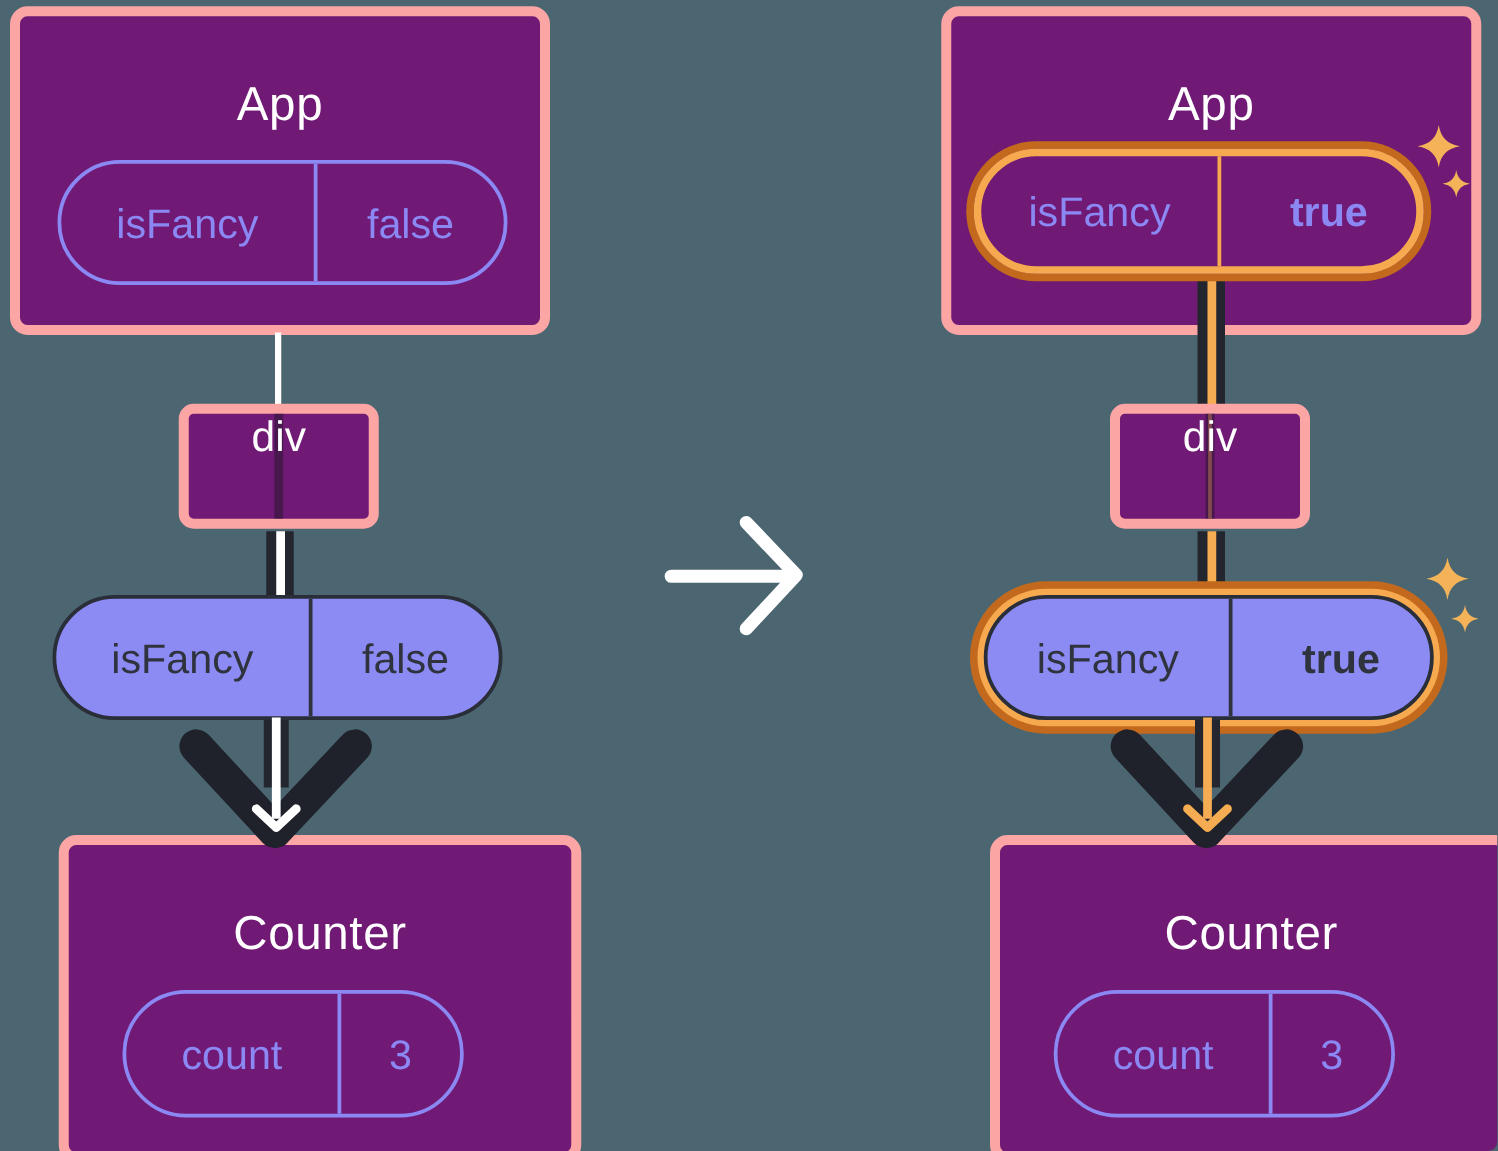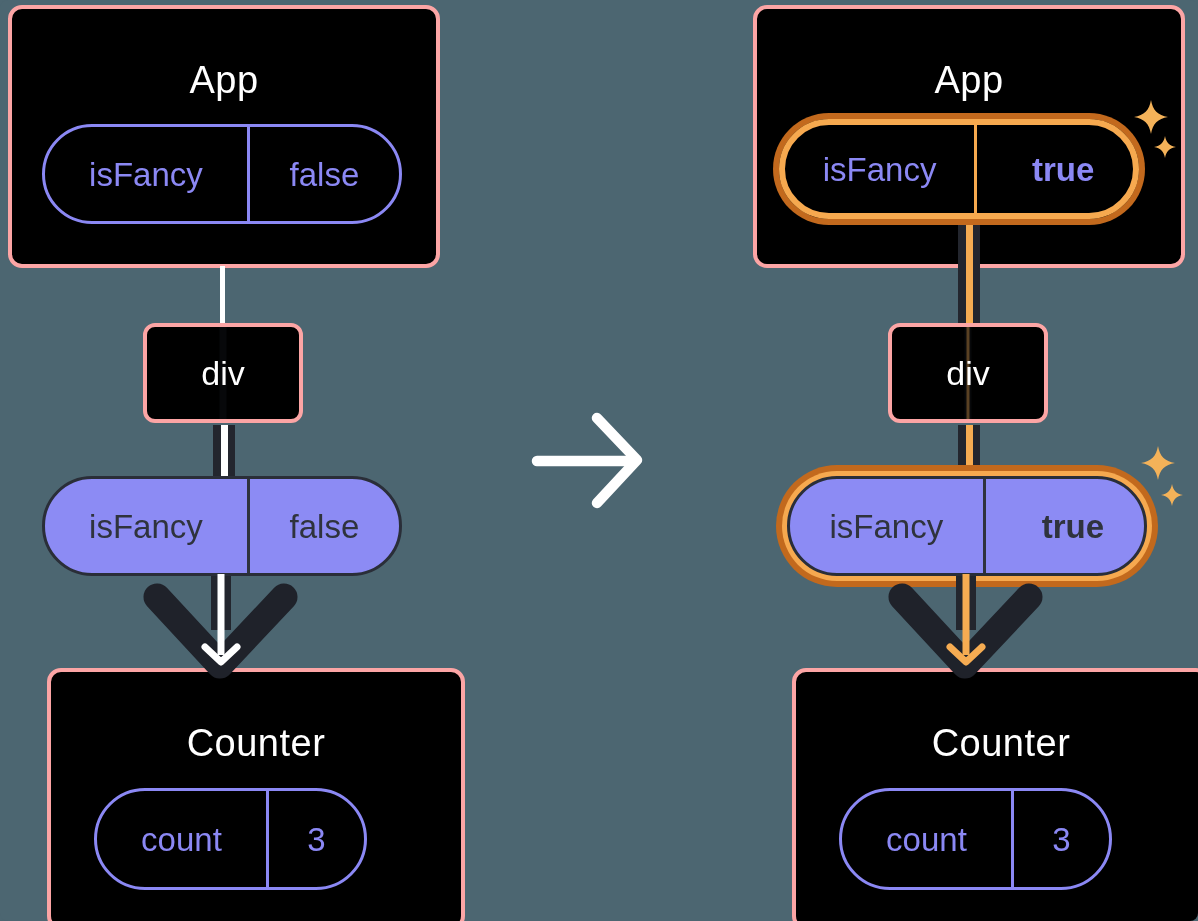--- a/index.html
+++ b/index.html
@@ -7,28 +7,28 @@
     position:relative; width:1198px; height:921px;
     background:#4C6671; overflow:hidden; border-radius:8px;
     font-family:"Liberation Sans", sans-serif;
   }
   .panel {position:absolute; top:0; width:453px; height:921px;}
   .panel-before {left:0;}
   .panel-after {left:745px;}
 
   
   .box {
-    position:absolute; background:#000000; border:4px solid #fca5a5;
+    position:absolute; background:#701a75; border:8px solid #fca5a5;
     border-radius:14px; box-sizing:border-box;
   }
   .app-box {left:8px; top:5px; width:432px; height:263px;}
   .counter-box {left:47px; top:668px; width:418px; height:262px;}
   .div-box {
     left:143px; top:323px; width:160px; height:100px; border-radius:12px;
-    display:flex; align-items:center; justify-content:center;
+    display:flex; justify-content:center;
   }
   .box-title {
     position:absolute; top:52px; left:0; width:100%; text-align:center;
     color:#FFFFFF; font-size:38px; font-weight:500; line-height:1; letter-spacing:.5px;
   }
   .div-label {position:relative; z-index:2; color:#FFFFFF; font-size:34px; font-weight:500;}
 
   
   .faint-line {
     position:absolute; z-index:1; left:50%; transform:translateX(-50%);

